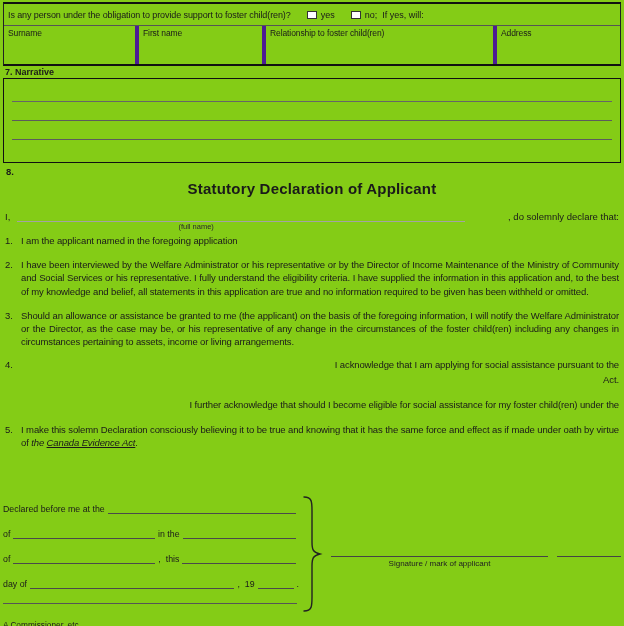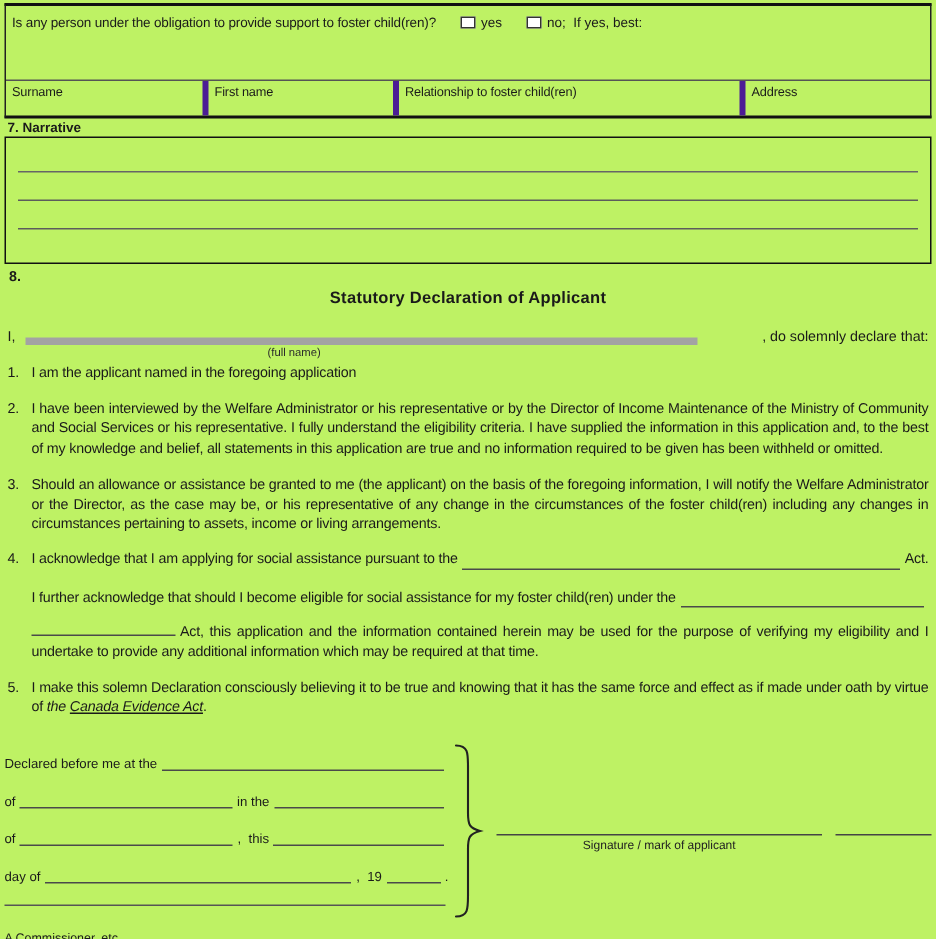--- a/index.html
+++ b/index.html
@@ -5,55 +5,55 @@
   * { margin:0; padding:0; box-sizing:border-box; }
   html,body { background:#ffffff; }
   body {
     width:624px; height:626px;
     font-family:"Liberation Sans", sans-serif;
     color:#1a1a1a;
     -webkit-font-smoothing:antialiased;
   }
   .page {
     position:relative; width:624px; height:626px;
-    background:#bef264; overflow:hidden; padding:2px 3px 0 3px;
+    background:#84cc16; overflow:hidden; padding:2px 3px 0 3px;
   }
 
   
   .top-table { border:1px solid #222; border-top:2px solid #111; border-bottom:2px solid #111; }
   .q-row { display:flex; align-items:center; height:21px; padding:0 4px; font-size:9px; }
   .q-text { letter-spacing:-0.1px; }
   .cb { width:10px; height:8px; border:1px solid #333; display:inline-block; margin-left:16px; background:#fff; }
   .cb-label { font-size:9px; margin-left:4px; white-space:pre;text-align:right; }
-  .col-row { display:flex; height:24px; border-top:1px solid #555;margin-top:28px; }
+  .col-row { display:flex; height:39px; border-top:1px solid #555; }
   .cell { padding:2px 4px; font-size:8.5px; letter-spacing:-0.1px; }
   .cell + .cell { border-left:4px solid #4c1d95; }
   .c1 { width:131px; } .c2 { width:127px; } .c3 { width:127px; } .c4 { flex:1; }
 
   
   .sec-label { font-size:9px; font-weight:bold; padding:1px 2px 1px 2px; }
   .narr-box { border:1.5px solid #111; height:85px; padding-top:22px; }
   .nline { height:19px; border-top:1px solid #5c5c5c; margin:0 8px; }
   .nline.first { border-top:1px solid #666; }
 
   
   .num8 { font-size:9.5px; font-weight:bold; margin-top:3px; padding-left:3px; }
-  .decl-title { text-align:center; font-size:11px; font-weight:bold; margin-top:3px; letter-spacing:0.2px; }
+  .decl-title { text-align:center; font-size:15px; font-weight:bold; margin-top:3px; letter-spacing:0.2px; }
   .intro-row { display:flex; align-items:flex-end; margin-top:14px; font-size:9.5px; padding:0 2px; }
   .intro-prefix { white-space:pre; }
-  .intro-blank { flex:1; position:relative; border-bottom:5px solid #a3a3a3; height:11px; margin:0 4px; }
+  .intro-blank { flex:1; position:relative; border-bottom:1px solid #a3a3a3; height:11px; margin:0 4px; }
   .intro-hint { position:absolute; left:36%; top:11px; font-size:7.5px; color:#2a2a2a; }
   .intro-suffix { white-space:pre;margin-left:36px; }
 
   .item { display:flex; font-size:9.5px; line-height:13.2px; letter-spacing:-0.12px; padding:0 2px; }
   .item .num { width:16px; flex:none; }
   .item .body { flex:1; text-align:justify; }
   .mt12 { margin-top:12px; } .mt11 { margin-top:11px; } .mt10 { margin-top:10px; }
 
-  .fill-row { display:flex; align-items:flex-end; }
+  .fill-row { display:flex; align-items:flex-end;flex-direction:column; }
   .fill-row .txt { white-space:pre; }
   .blank { border-bottom:1px solid #4a4a4a; height:11px; }
   .f1 { flex:1; margin:0 3px; }
   .lead-blank { display:inline-block; width:96px; height:9px; border-bottom:1px solid #4a4a4a; margin-right:3px; }
   .ital { font-style:italic; }
   .act-name { font-style:italic; text-decoration:underline; }
 
   
   .jurat { position:absolute; left:3px; right:3px; top:503px; display:flex; font-size:8.8px; }
   .jurat-left { width:296px; flex:none; }
@@ -75,21 +75,21 @@
 <body>
 
 <div class="page">
 
   <div class="top-table">
     <div class="q-row">
       <span class="q-text">Is any person under the obligation to provide support to foster child(ren)?</span>
       <span class="cb"></span>
       <span class="cb-label">yes</span>
       <span class="cb"></span>
-      <span class="cb-label">no;  If yes, best:</span>
+      <span class="cb-label">no;  If yes, will:</span>
     </div>
     <div class="col-row">
       <div class="cell c1"><span>Surname</span></div>
       <div class="cell c2"><span>First name</span></div>
       <div class="cell c4"><span>Relationship to foster child(ren)</span></div>
       <div class="cell c3"><span>Address</span></div>
     </div>
   </div>
 
   <div class="sec-label">7.  Narrative</div>
@@ -129,23 +129,20 @@
     <span class="num">4.</span>
     <div class="body">
       <div class="fill-row">
         <span class="txt">I acknowledge that I am applying for social assistance pursuant to the</span>
         <span class="blank f1"></span>
         <span class="txt">Act.</span>
       </div>
       <div class="fill-row mt12">
         <span class="txt">I further acknowledge that should I become eligible for social assistance for my foster child(ren) under the</span>
         <span class="blank f1"></span>
-      </div>
-      <div class="mt10">
-        <span class="lead-blank"></span><span>Act, this application and the information contained herein may be used for the purpose of verifying my eligibility and I undertake to provide any additional information which may be required at that time.</span>
       </div>
     </div>
   </div>
 
   <div class="item mt11">
     <span class="num">5.</span>
     <div class="body">
       <span>I make this solemn Declaration consciously believing it to be true and knowing that it has the same force and effect as if made under oath by virtue of </span><span class="ital">the </span><span class="act-name">Canada Evidence Act</span><span>.</span>
     </div>
   </div>

